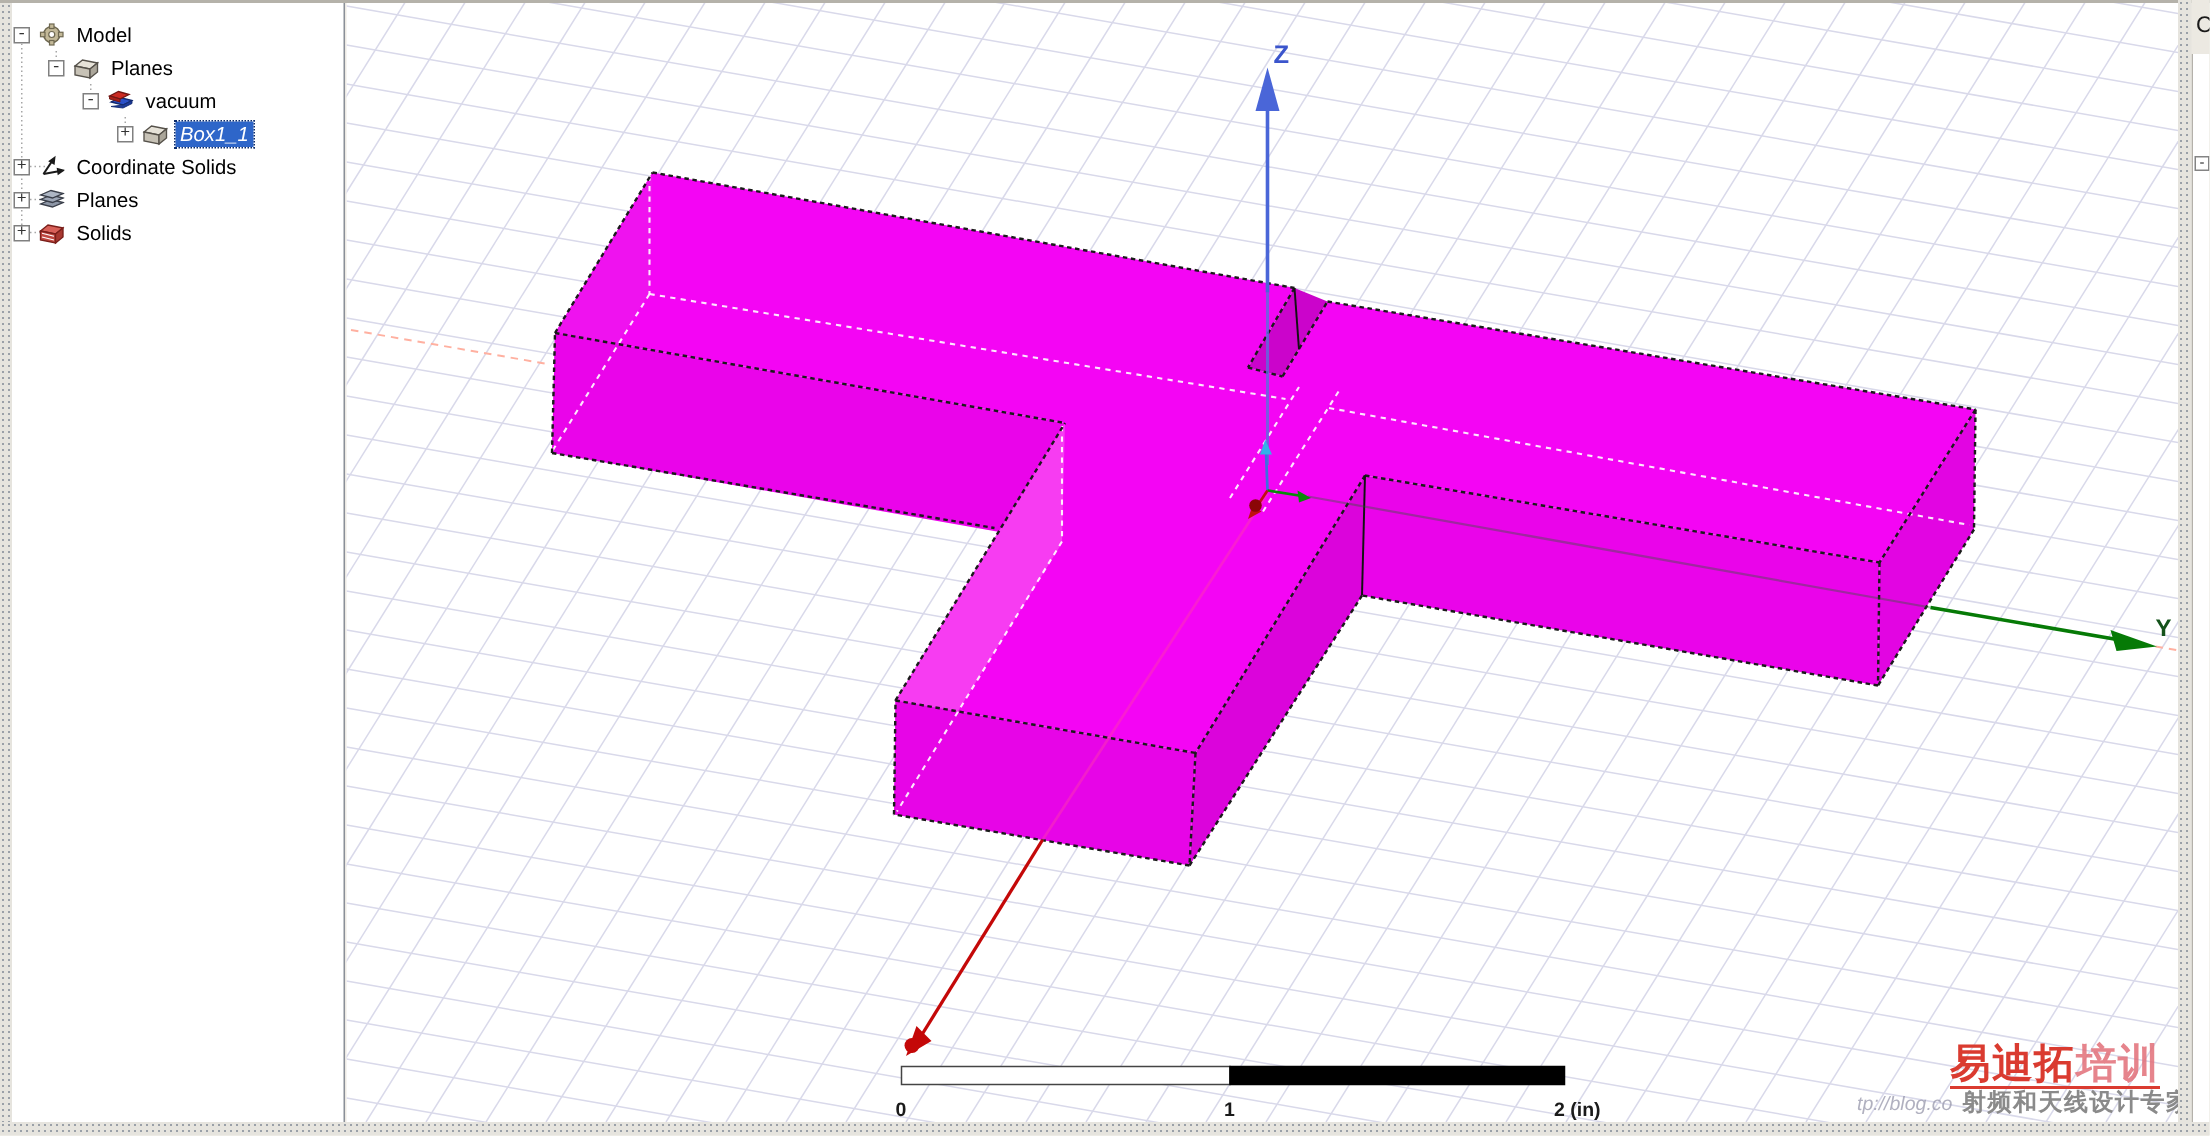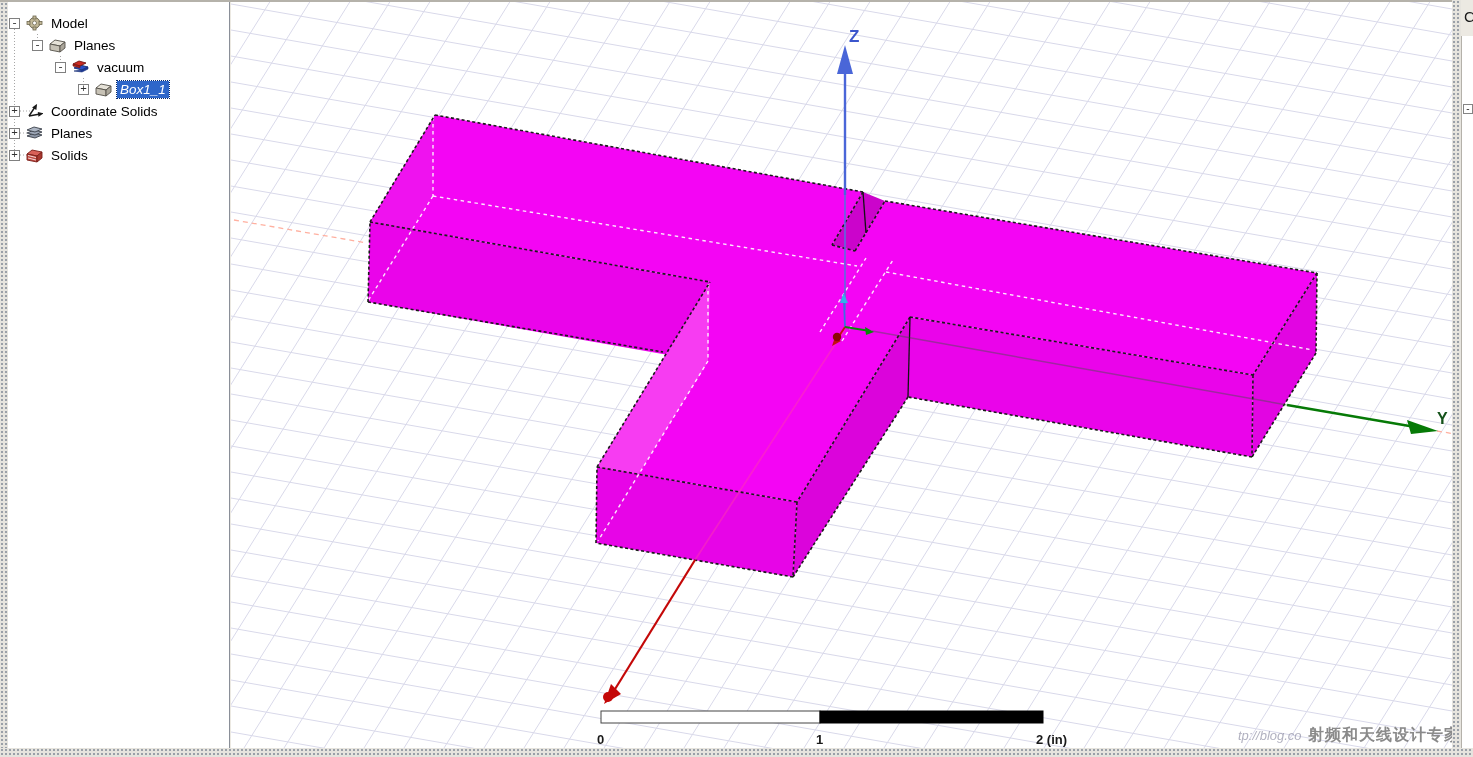--- a/index.html
+++ b/index.html
@@ -355,20 +355,21 @@
         <rect x="820" y="711" width="223" height="12" fill="#000000" stroke="#000" stroke-width="1"></rect>
         <text x="597" y="744" font-size="13" font-weight="bold" fill="#1a1a1a">0</text>
         <text x="816" y="744" font-size="13" font-weight="bold" fill="#1a1a1a">1</text>
         <text x="1036" y="744" font-size="13" font-weight="bold" fill="#1a1a1a">2 (in)</text>
       </g>
     </svg>
   </div>
 
   <div id="watermark">
     <div id="wm-url">tp://blog.co</div>
+    <div id="wm-title"><span>易迪拓</span><span class="lite">培训</span></div>
     <div id="wm-sub">射频和天线设计专家</div>
   </div>
 
   <div id="v-splitter" class="dots"></div>
   <div id="right-panel">
     <div id="right-panel-title">Co</div>
     <div id="right-panel-body">
       <div id="right-expander">-</div>
     </div>
   </div>

